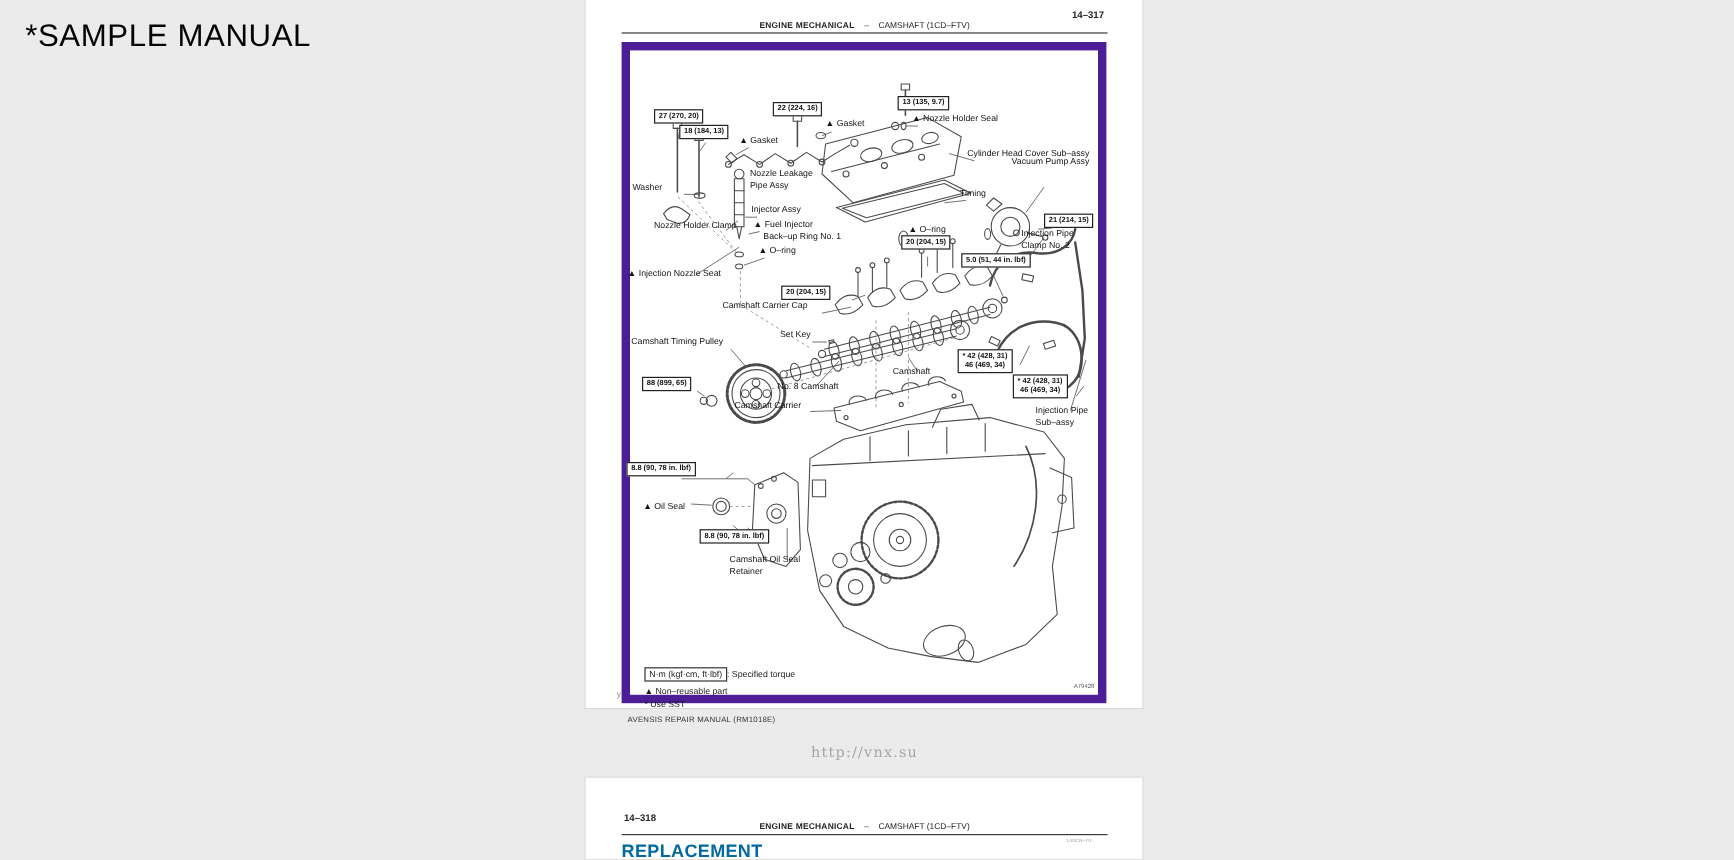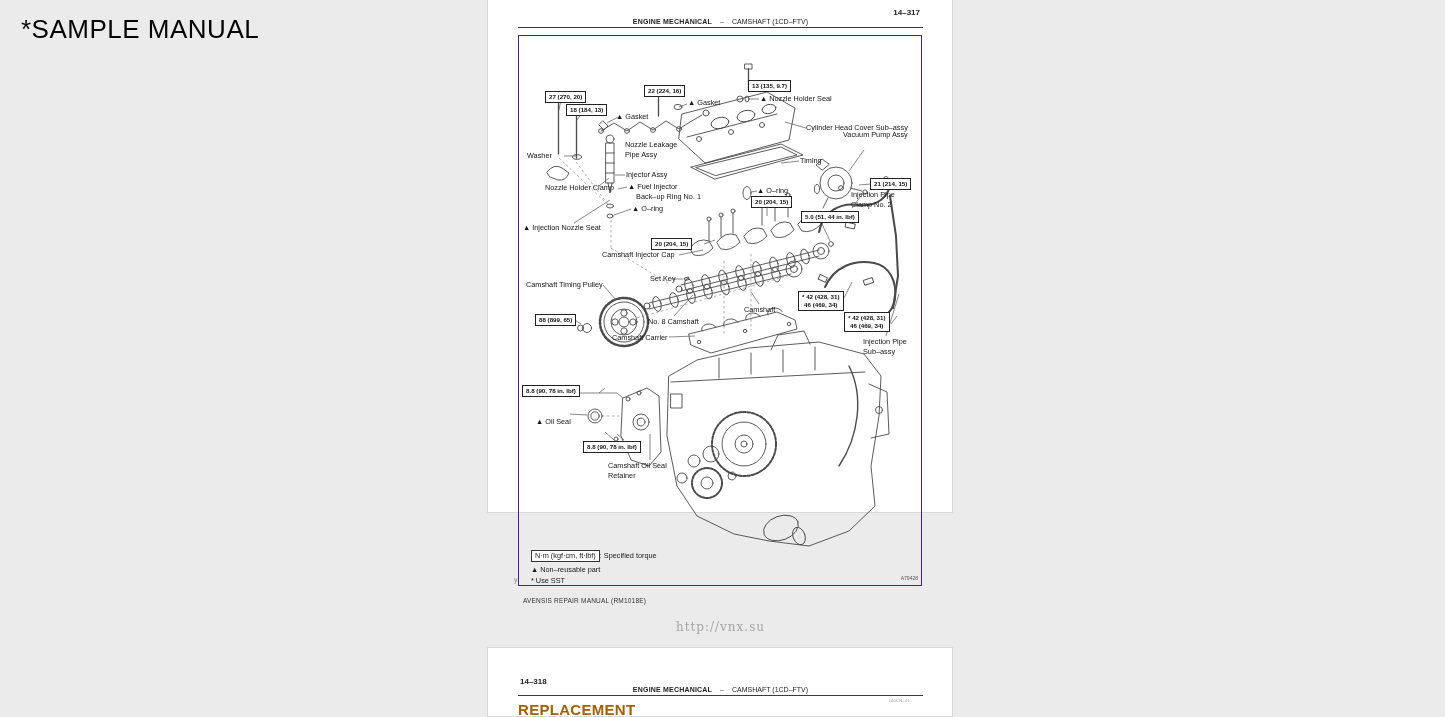--- a/index.html
+++ b/index.html
@@ -1,43 +1,43 @@
 <!DOCTYPE html>
 <html><head>
 <meta charset="utf-8">
 <style>
   html,body{margin:0;padding:0;}
   body{font-family:"Liberation Sans","DejaVu Sans",sans-serif;}
   .canvas{position:relative;width:1445px;height:717px;background:#ebebeb;overflow:hidden;}
   .sample-title{position:absolute;left:21px;top:14px;font-size:26px;color:#050505;letter-spacing:.5px;}
   .page{position:absolute;left:487px;width:466px;background:#ffffff;border:1px solid #d8d8d8;box-sizing:border-box;}
-  .page1{top:0;height:513px;border-top:none;}
+  .page1{top:0;height:591px;border-top:none;}
   .page2{top:647px;height:70px;}
   .p1-pageno{position:absolute;top:8px;right:32px;font-size:8px;font-weight:bold;color:#222;}
   .p-header{position:absolute;left:30px;width:405px;text-align:center;font-size:7px;color:#222;}
   .p-header .hb{font-weight:bold;letter-spacing:.2px;}
   .p-header .hs{padding:0 8px;color:#444;}
   .hdr-rule{position:absolute;left:30px;width:405px;height:0;border-top:1.5px solid #3a3a3a;}
-  .frame{position:absolute;left:30px;top:35px;width:404px;height:551px;border:1px solid #4c1d95;box-sizing:border-box;}
+  .frame{position:absolute;left:30px;top:35px;width:404px;height:551px;border:7px solid #4c1d95;box-sizing:border-box;}
   .frame svg{position:absolute;left:0;top:0;}
   .legend{position:absolute;left:12px;top:514px;font-size:7.3px;color:#1a1a1a;}
   .legend .lrow{margin-bottom:2.5px;white-space:pre;}
   .legend .lbox{display:inline-block;border:1px solid #333;padding:0px 3px 1px 3px;background:#fff;}
   .figcode{position:absolute;right:3px;bottom:4px;font-size:5px;color:#555;}
   .stray-y{position:absolute;left:26px;top:576px;font-size:7px;color:#888;}
   .p1-footer{position:absolute;left:35px;top:597px;font-size:6.5px;color:#333;letter-spacing:.2px;}
   .watermark{position:absolute;left:30px;top:620px;width:405px;text-align:center;
              font-family:"DejaVu Serif",serif;font-size:12px;color:#a6a6a6;letter-spacing:1px;}
   .labels-layer{position:absolute;left:0;top:0;width:1445px;height:717px;pointer-events:none;}
   .dlabel{position:absolute;font-size:7.3px;line-height:9.5px;color:#141414;white-space:pre;}
   .tbox{position:absolute;font-size:6.2px;line-height:8px;font-weight:bold;color:#111;
         border:1px solid #222;background:#fff;padding:1px 3px;white-space:pre;text-align:center;}
   .p2-pageno{position:absolute;left:32px;top:29px;font-size:8px;font-weight:bold;color:#222;}
   .p2-code{position:absolute;right:42px;top:50px;font-size:4px;color:#999;letter-spacing:.3px;}
-  .p2-heading{position:absolute;left:30px;top:53px;font-size:15px;font-weight:bold;color:#a16207;letter-spacing:.3px;}
+  .p2-heading{position:absolute;left:30px;top:53px;font-size:15px;font-weight:bold;color:#0369a1;letter-spacing:.3px;}
 </style>
 </head>
 <body>
 
 <div class="canvas">
 
   <div class="sample-title">*SAMPLE MANUAL</div>
 
   <div class="page page1">
     <div class="p1-pageno">14–317</div>
@@ -288,21 +288,21 @@
     Back–up Ring No. 1</div>
       <div class="dlabel" style="left: 632px; top: 204px;">▲ O–ring</div>
       <div class="dlabel" style="left: 760px; top: 94px;">▲ Nozzle Holder Seal</div>
       <div class="dlabel" style="left: 806px; top: 123px;">Cylinder Head Cover Sub–assy</div>
       <div class="dlabel" style="left: 843px; top: 130px;">Vacuum Pump Assy</div>
       <div class="dlabel" style="left: 800px; top: 156px;">Timing</div>
       <div class="dlabel" style="left: 757px; top: 186px;">▲ O–ring</div>
       <div class="dlabel" style="left: 851px; top: 190px;">Injection Pipe
 Clamp No. 2</div>
       <div class="dlabel" style="left: 523px; top: 223px;">▲ Injection Nozzle Seat</div>
-      <div class="dlabel" style="left: 602px; top: 250px;">Camshaft Injector Cap</div>
+      <div class="dlabel" style="left: 602px; top: 250px;">Camshaft Carrier Cap</div>
       <div class="dlabel" style="left: 650px; top: 274px;">Set Key</div>
       <div class="dlabel" style="left: 526px; top: 280px;">Camshaft Timing Pulley</div>
       <div class="dlabel" style="left: 744px; top: 305px;">Camshaft</div>
       <div class="dlabel" style="left: 648px; top: 317px;">No. 8 Camshaft</div>
       <div class="dlabel" style="left: 612px; top: 333px;">Camshaft Carrier</div>
       <div class="dlabel" style="left: 863px; top: 337px;">Injection Pipe
 Sub–assy</div>
       <div class="dlabel" style="left: 536px; top: 417px;">▲ Oil Seal</div>
       <div class="dlabel" style="left: 608px; top: 461px;">Camshaft Oil Seal
 Retainer</div>

